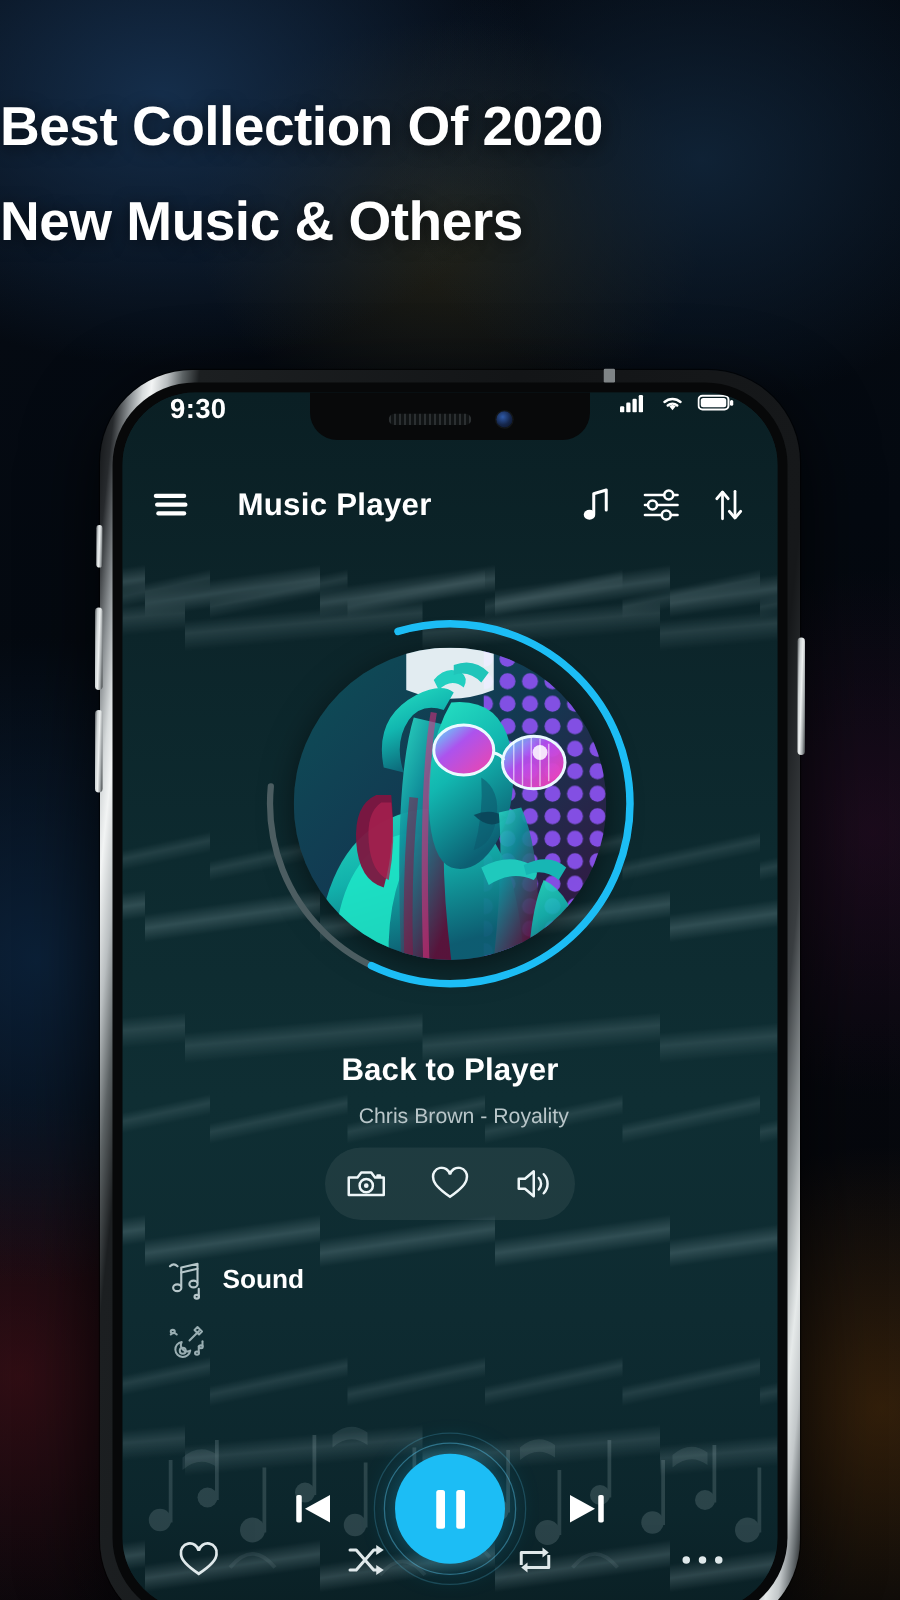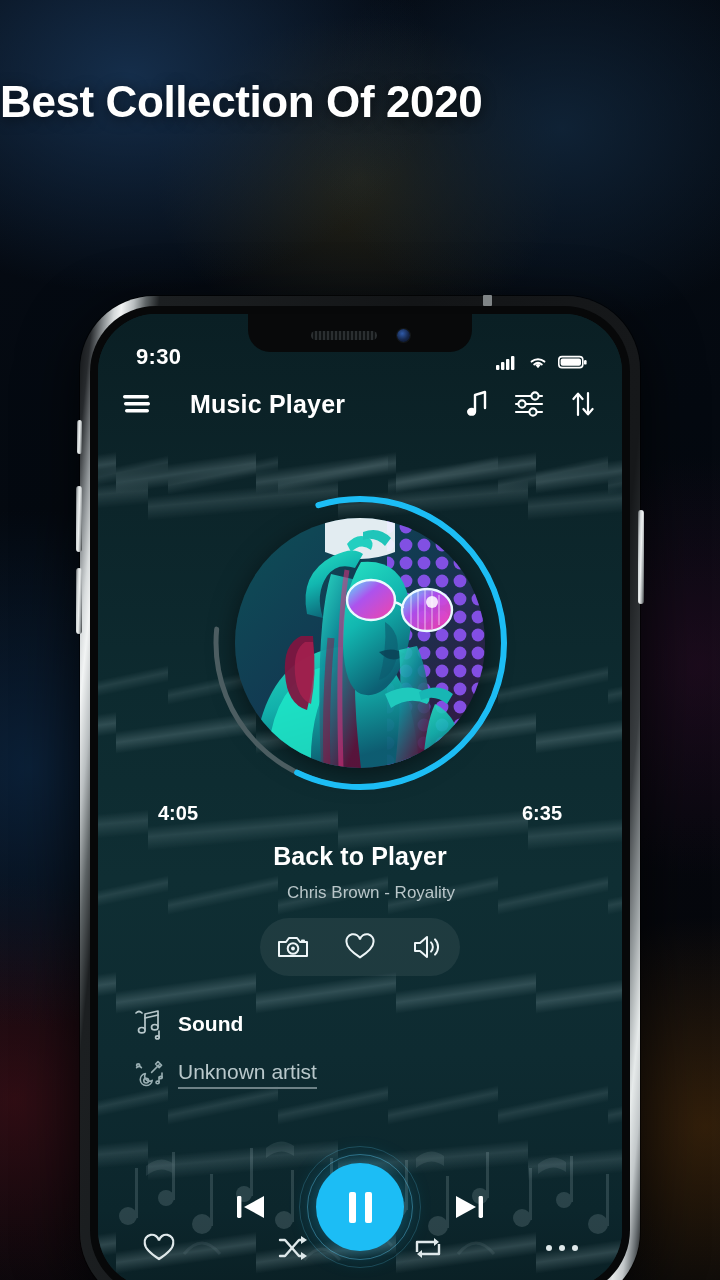--- a/index.html
+++ b/index.html
@@ -138,21 +138,21 @@
     opacity: 0.16;
     pointer-events: none;
   }
 
   
   .statusbar {
     position: absolute;
     left: 0; right: 0; top: 0;
     height: 56px;
     display: flex;
-    align-items: flex-end;
+    align-items: flex-start;
     justify-content: space-between;
     padding: 0 34px 0 38px;
     box-sizing: border-box;
     z-index: 8;
     gap: 44px;
   }
   .status-time { font-size: 22px; font-weight: bold; letter-spacing: 0.3px; color:#fff; }
   .status-right { display: flex; align-items: center; gap: 9px; }
 
   
@@ -320,20 +320,21 @@
   .dots { display: flex; gap: 7px; }
   .dots i { width: 6px; height: 6px; border-radius: 50%; background: #dfe8ea; display: block; }
 </style>
 </head>
 <body>
 
 <div id="promo-bg"></div>
 
 <div id="headline">
   <div class="line">Best Collection Of 2020</div>
+  <div class="line">New Music &amp; Others</div>
 </div>
 
 <div id="phone">
   <div class="frame-outer"></div>
   <div class="antenna-top"></div>
   <div class="btn-side btn-mute"></div>
   <div class="btn-side btn-volup"></div>
   <div class="btn-side btn-voldn"></div>
   <div class="btn-side btn-power"></div>
   <div class="frame-inner"></div>
@@ -539,24 +540,20 @@
             <path d="M96 120 q-6 60 -4 130" stroke="#8d1040" stroke-width="7" fill="none" opacity="0.5"></path>
           </svg>
         </div>
 
         <svg width="306" height="306" viewBox="0 0 306 306" style="position:absolute;left:0;top:0;">
           <circle cx="153" cy="153" r="144" fill="none" stroke="#4c5d61" stroke-width="5" stroke-linecap="round" stroke-dasharray="735 170" stroke-dashoffset="-410" transform="rotate(90 153 153)"></circle>
           <circle cx="153" cy="153" r="144" fill="none" stroke="#1cbdf5" stroke-width="6" stroke-linecap="round" stroke-dasharray="560 345" stroke-dashoffset="-410" transform="rotate(90 153 153)"></circle>
         </svg>
       </div>
 
-      <div class="times">
-        <span>4:05</span>
-        <span>6:35</span>
-      </div>
 
       <div class="track">
         <div class="track-title">Back to Player</div>
         <div class="track-sub">Chris Brown - Royality</div>
       </div>
 
       <div class="pill">
         <span class="ic">
           <svg width="32" height="28" viewBox="0 0 32 28">
             <g stroke="#eef6f8" stroke-width="2" fill="none" stroke-linejoin="round">
@@ -612,21 +609,20 @@
                 <path d="M26 4.6 l3.6 3.6 l-2.4 2.4 l-3.6 -3.6 z"></path>
                 <path d="M4.6 10.6 q2.4 -2.4 4.8 0"></path>
                 <ellipse cx="6.2" cy="8.2" rx="1.6" ry="1.3"></ellipse>
                 <path d="M27 20 v5"></path>
                 <ellipse cx="25.6" cy="25.4" rx="1.6" ry="1.3"></ellipse>
                 <path d="M30 16 v4"></path>
                 <ellipse cx="28.8" cy="20.4" rx="1.4" ry="1.2"></ellipse>
               </g>
             </svg>
           </span>
-          <span class="list-label link">Unknown artist</span>
         </div>
 
       </div>
 
       <div class="controls">
         <span class="ic">
           <svg width="36" height="34" viewBox="0 0 36 34">
             <rect x="5" y="6" width="4.4" height="22" rx="1.4" fill="#fff"></rect>
             <path d="M32 6 L12 17 L32 28 z" fill="#fff"></path>
           </svg>

